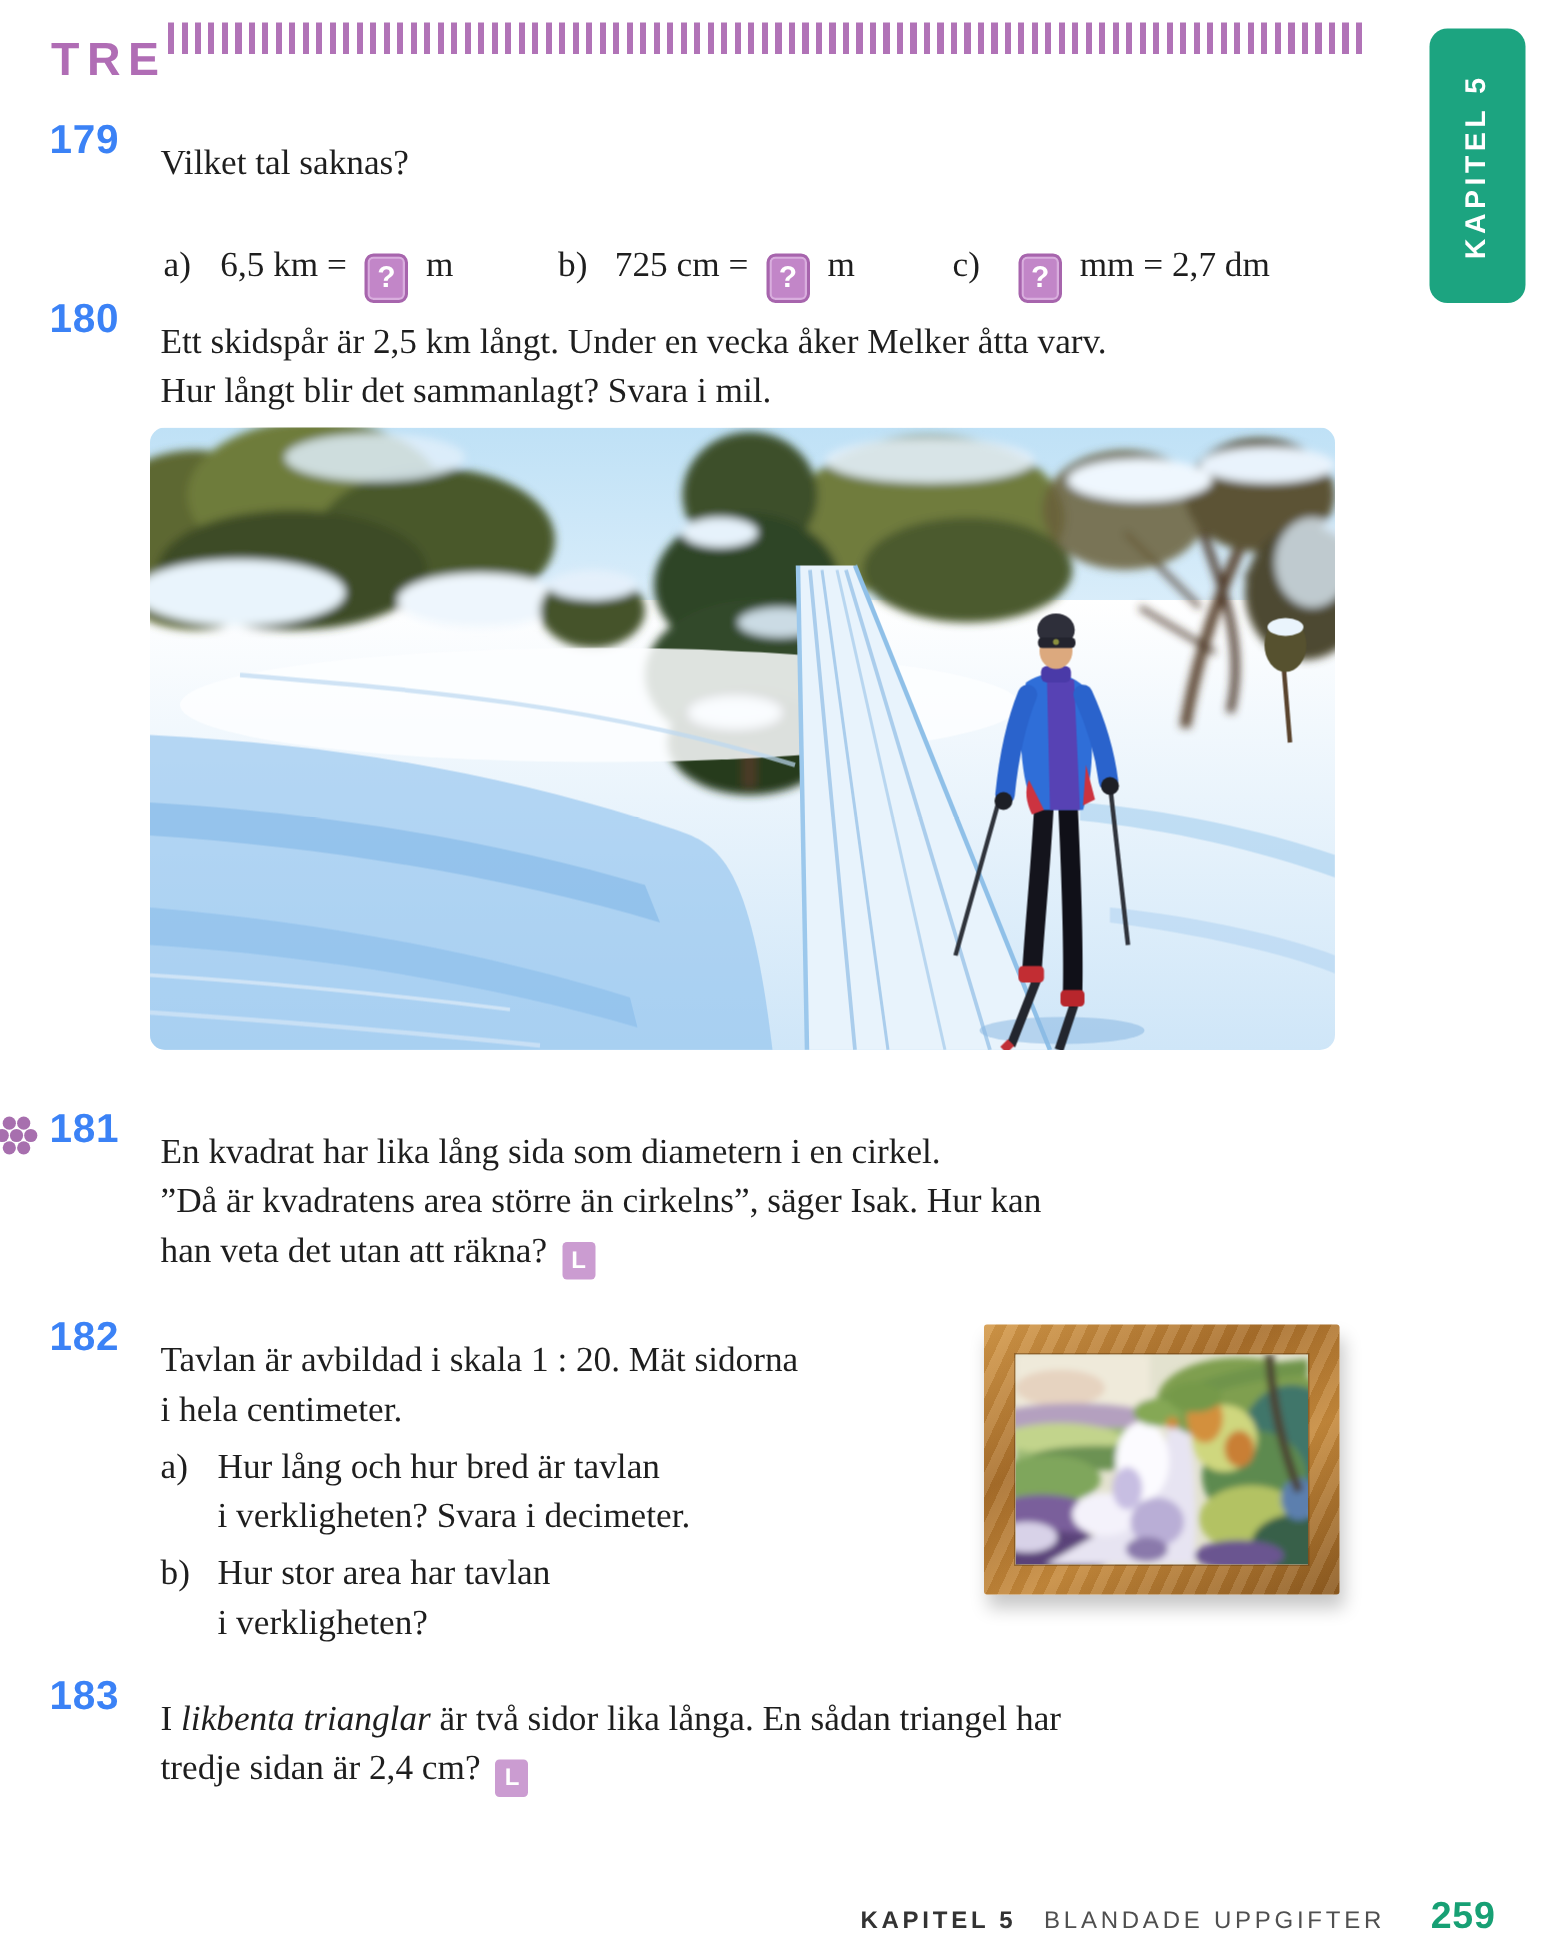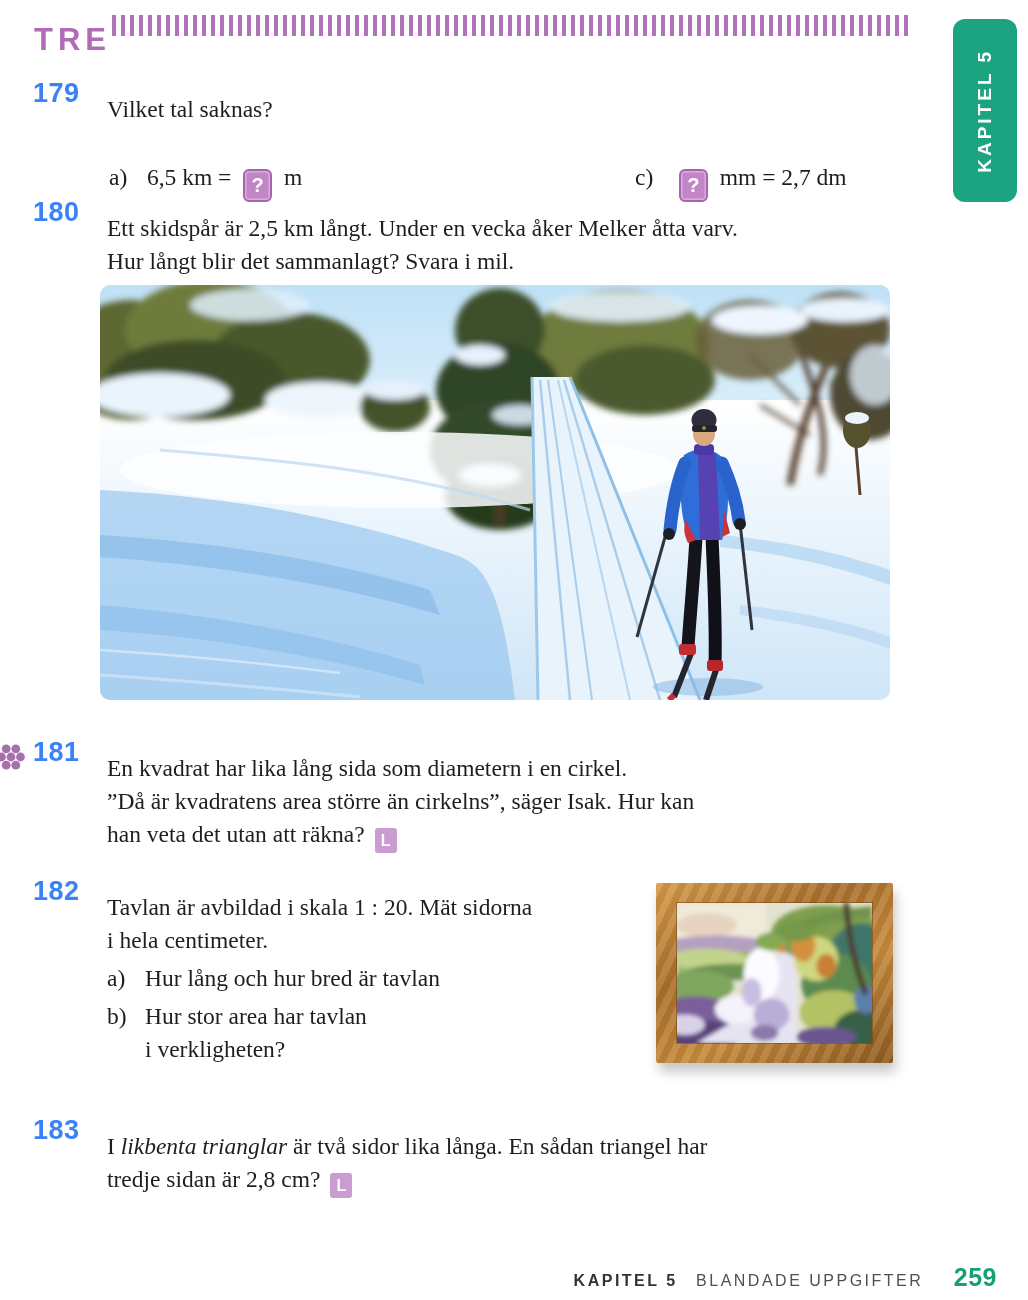--- a/index.html
+++ b/index.html
@@ -69,20 +69,26 @@
     <span>KAPITEL 5</span>
   </div>
 
   <div class="ex" style="top:77px;">
     <div class="ex-num">179</div>
     <div class="ex-body">Vilket tal saknas?</div>
     <div class="parts-row">
       <span class="part p-a">
         <span class="plabel">a)</span>
         <span class="pbefore">6,5 km =</span>
+        <span class="qbadge">?</span>
+        <span>m</span>
+      </span>
+      <span class="part p-b">
+        <span class="plabel">b)</span>
+        <span class="pbefore">725 cm =</span>
         <span class="qbadge">?</span>
         <span>m</span>
       </span>
       <span class="part p-c">
         <span class="plabel">c)</span>
         
         <span class="qbadge">?</span>
         <span>mm = 2,7 dm</span>
       </span>
     </div>
@@ -213,20 +219,21 @@
 
   <div class="ex" style="top:875px;">
     <div class="ex-num">182</div>
     <div class="ex-body" style="width:540px;">
       <div>Tavlan är avbildad i skala 1 : 20. Mät sidorna</div>
       <div>i hela centimeter.</div>
       <div style="margin-top:5px;display:flex;">
         <span style="width:38px;flex:none;">a)</span>
         <span>
           <div>Hur lång och hur bred är tavlan</div>
+          <div>i verkligheten? Svara i decimeter.</div>
         </span>
       </div>
       <div style="margin-top:5px;display:flex;">
         <span style="width:38px;flex:none;">b)</span>
         <span>
           <div>Hur stor area har tavlan</div>
           <div>i verkligheten?</div>
         </span>
       </div>
     </div>
@@ -275,21 +282,21 @@
           <path d="M170,0 C172,30 178,60 190,90" stroke="#4c4233" stroke-width="6" fill="none"></path>
         </g>
       </svg>
     </div>
   </div>
 
   <div class="ex" style="top:1114px;">
     <div class="ex-num">183</div>
     <div class="ex-body">
       <div><span>I </span><span class="ital">likbenta trianglar</span><span> är två sidor lika långa. En sådan triangel har</span></div>
-      <div><span>tredje sidan är 2,8 cm?</span><span class="lbadge">L</span></div>
+      <div><span>tredje sidan är 2,4 cm?</span><span class="lbadge">L</span></div>
     </div>
   </div>
 
   <div class="footer">
     <span class="f-chap">KAPITEL 5</span>
     <span class="f-sect">BLANDADE UPPGIFTER</span>
     <span class="f-page">259</span>
   </div>
 
 </div>

